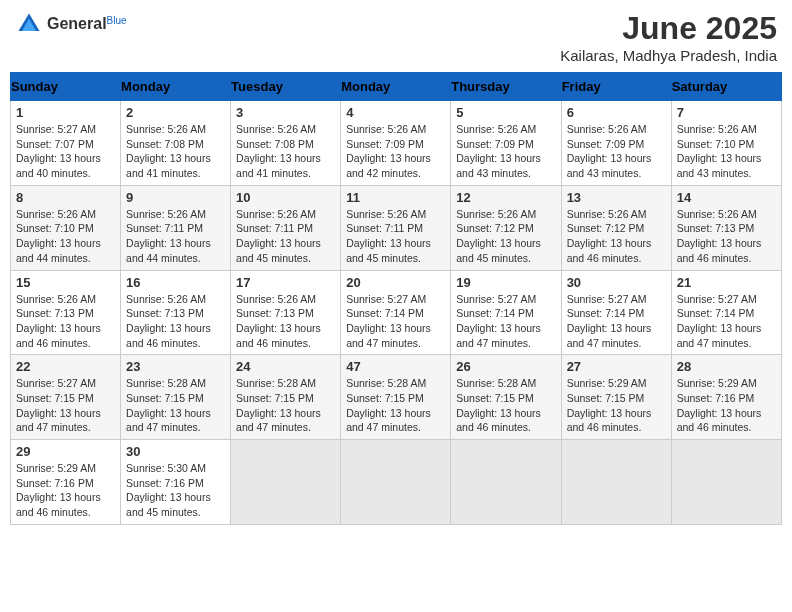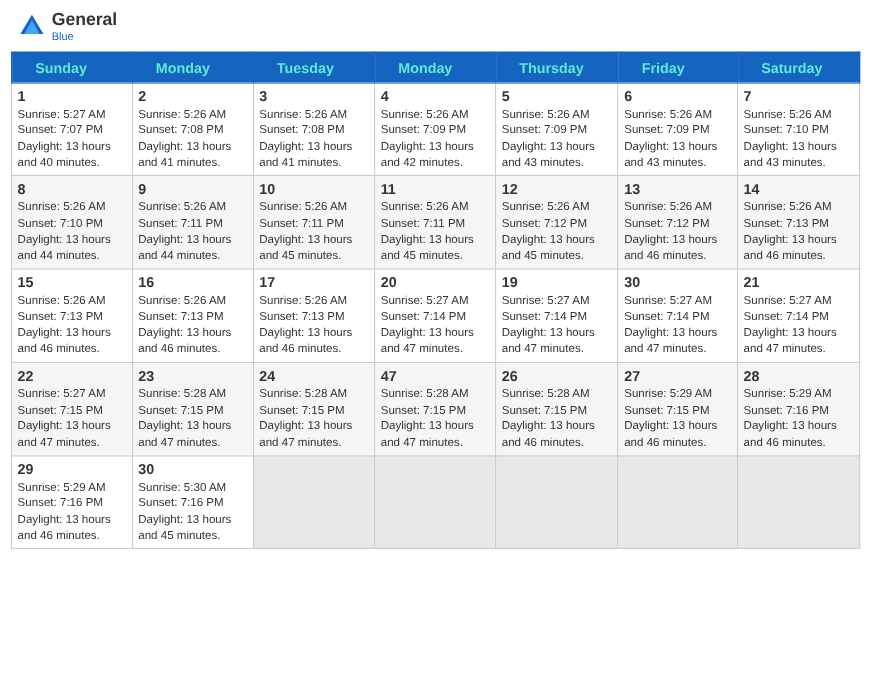--- a/index.html
+++ b/index.html
@@ -16,21 +16,21 @@
       align-items: flex-start;
       margin-bottom: 8px;
       padding: 0 5px;
     }
     .logo {
       display: flex;
       align-items: center;
     }
     .logo-text {
       display: flex;
-      flex-direction: column;
+      flex-direction: row;
       line-height: 1.1;
     }
     .logo-general {
       font-size: 16px;
       font-weight: bold;
       color: #333;
     }
     .logo-blue {
       font-size: 10px;
       font-weight: normal;
@@ -53,22 +53,22 @@
       font-size: 15px;
       color: #333;
     }
     .calendar-table {
       width: 100%;
       border-collapse: collapse;
       font-size: 11px;
     }
     .calendar-table thead th {
       background-color: #1565c0;
-      color: #5eead4;
-      padding: 6px 21px;
+      color: #000000;
+      padding: 6px 0;
       text-align: left;
       font-size: 13px;
       font-weight: bold;
       border: 1px solid #1565c0;
     }
     .calendar-table tbody td {
       border: 1px solid #ccc;
       vertical-align: top;
       padding: 4px 5px;
       width: 113px;
@@ -106,20 +106,24 @@
 <div class="header-area">
   <div class="logo">
     <svg class="logo-icon" viewBox="0 0 40 40">
       <polygon points="20,5 35,30 5,30" fill="#1565c0"></polygon>
       <polygon points="20,12 30,30 10,30" fill="#42a5f5"></polygon>
     </svg>
     <div class="logo-text">
       <span class="logo-general">General</span>
       <span class="logo-blue">Blue</span>
     </div>
+  </div>
+  <div class="title-area">
+    <div class="month-title">June 2025</div>
+    <div class="location-title">Kailaras, Madhya Pradesh, India</div>
   </div>
 </div>
 
 <table class="calendar-table">
   <thead>
     <tr>
       <th>Sunday</th>
       <th>Monday</th>
       <th>Tuesday</th>
       <th>Monday</th>

